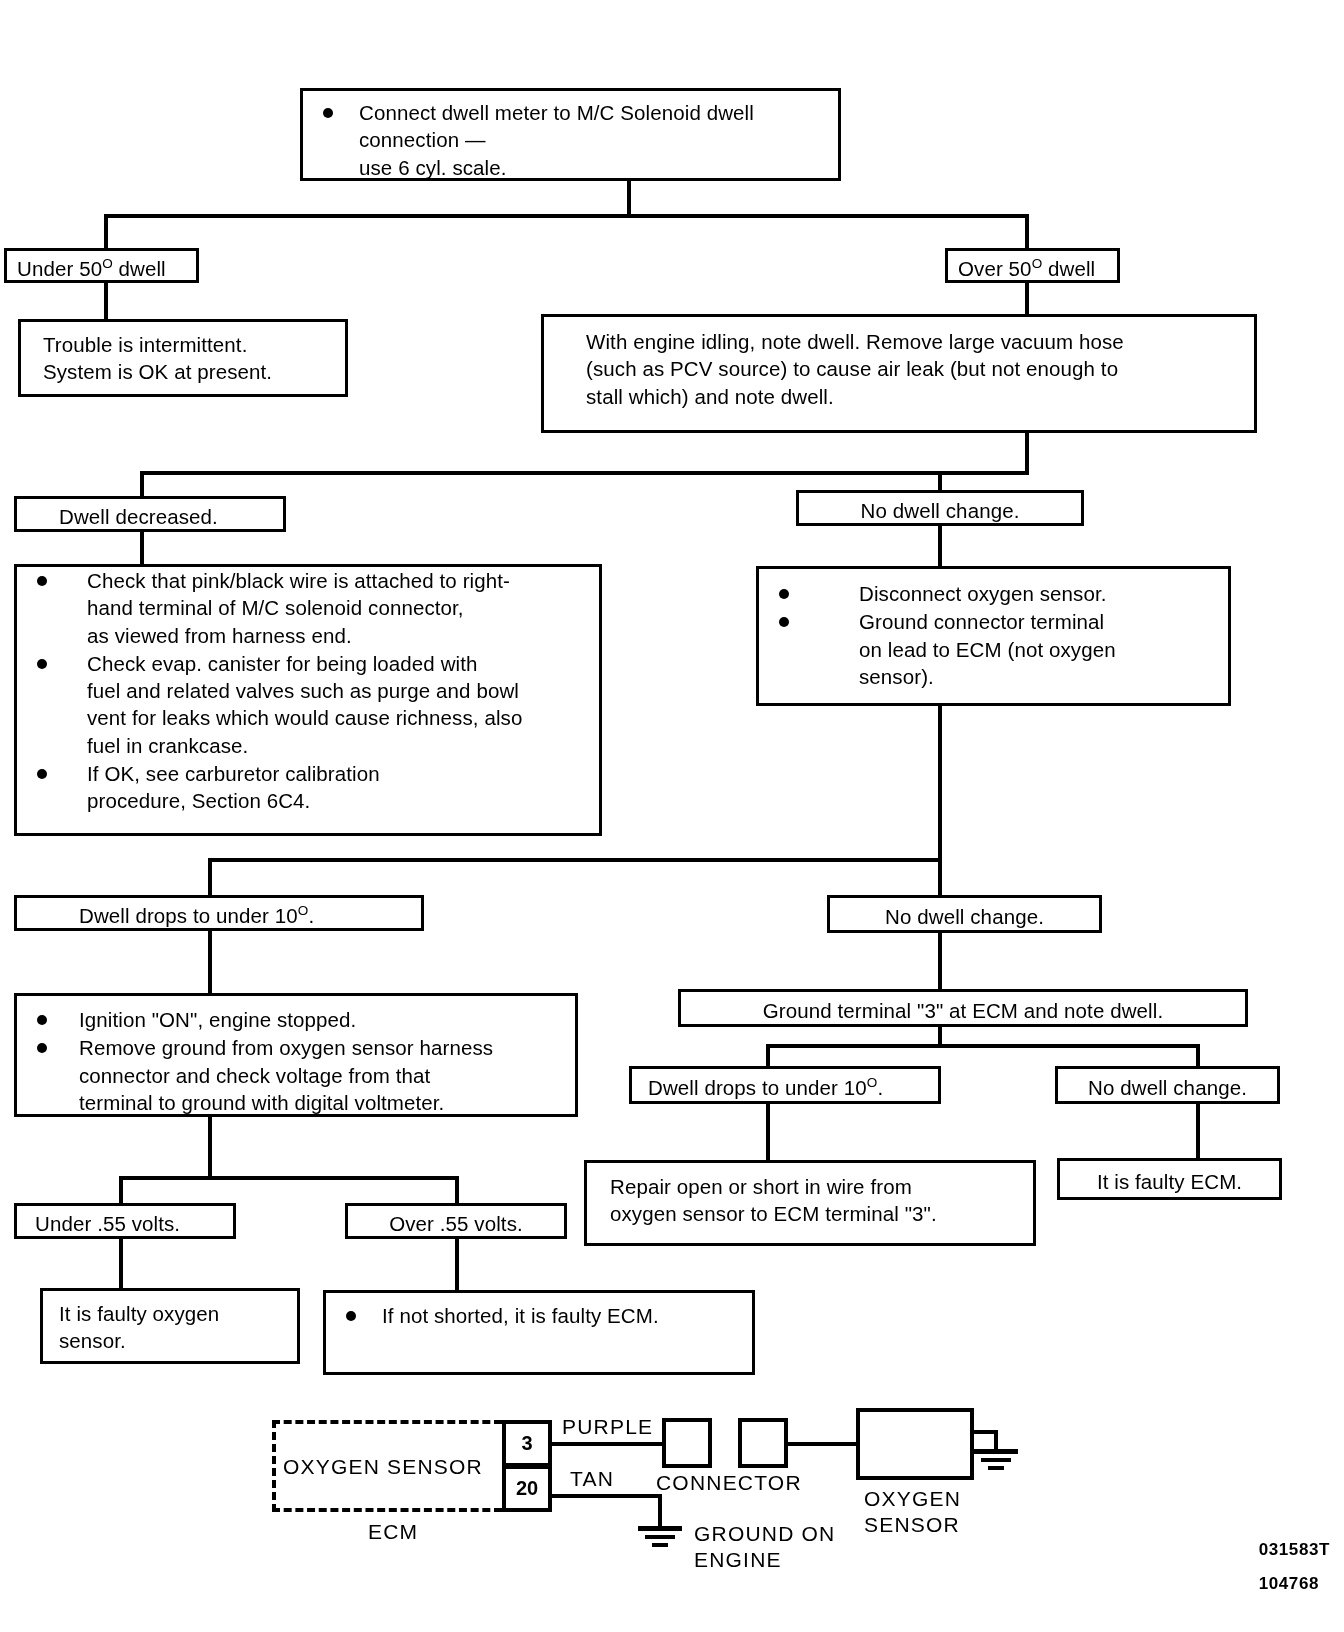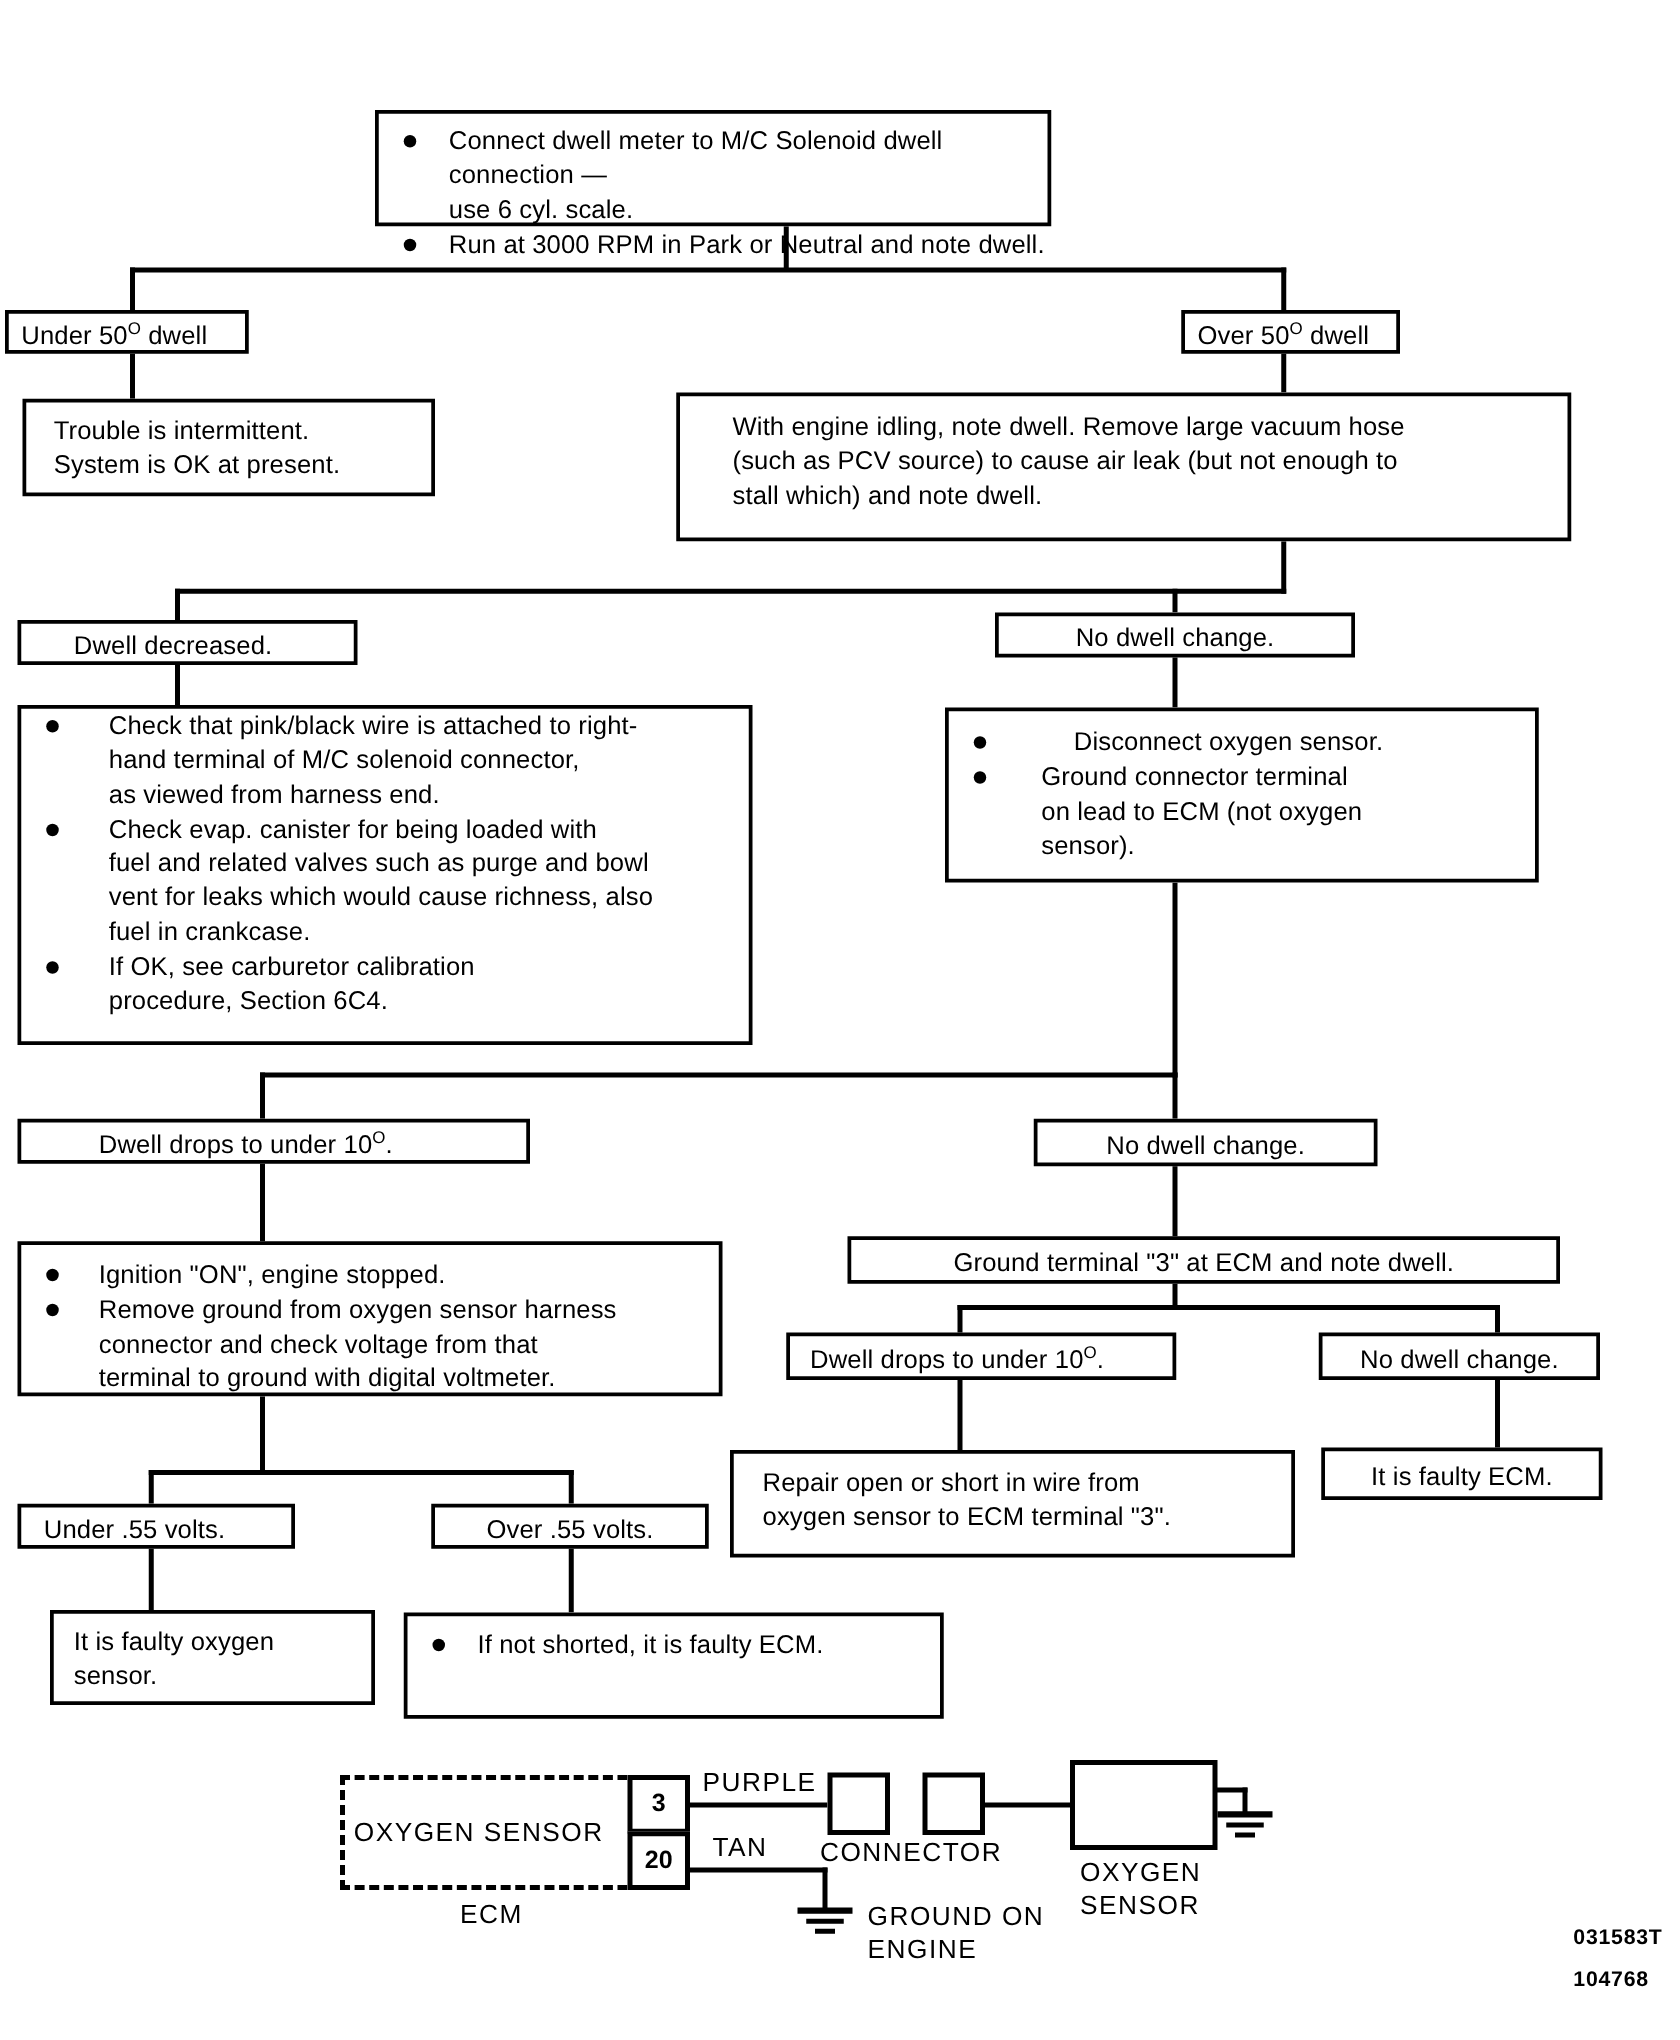--- a/index.html
+++ b/index.html
@@ -171,21 +171,20 @@
   <div class="ln lnv" style="left:455px; top:1176px; height:27px;"></div>
 
   <div class="ln lnv" style="left:119px; top:1238px; height:50px;"></div>
 
   <div class="ln lnv" style="left:455px; top:1238px; height:52px;"></div>
 
   <div class="box" style="left:300px; top:88px; width:541px; height:93px;">
     <ul class="bl" style="padding-top:8px;">
       <li style="white-space:pre-line;">Connect dwell meter to M/C Solenoid dwell connection —
 use 6 cyl. scale.</li>
-      <li style="white-space:pre-line;">Run at 3000 RPM in Park or Neutral and note dwell.</li>
     </ul>
   </div>
 
   <div class="box" style="left:4px; top:248px; width:195px; height:35px;">
     <div class="pad" style="padding:4px 10px; white-space:nowrap;">
       <span>Under 50</span><sup class="deg">O</sup><span> dwell</span>
     </div>
   </div>
 
   <div class="box" style="left:945px; top:248px; width:175px; height:35px;">
@@ -227,21 +226,21 @@
 vent for leaks which would cause richness, also
 fuel in crankcase.</li>
       <li style="white-space:pre-line; padding-left:70px;">If OK, see carburetor calibration
 procedure, Section 6C4.</li>
     </ul>
   </div>
 
   <div class="box" style="left:756px; top:566px; width:475px; height:140px;">
     <ul class="bl" style="padding-top:11px;">
       <li style="white-space:pre-line; padding-left:100px;">Disconnect oxygen sensor.</li>
-      <li style="white-space:pre-line; padding-left:74px;">Ground connector terminal
+      <li style="white-space:pre-line; padding-left:100px;">Ground connector terminal
 on lead to ECM (not oxygen
 sensor).</li>
     </ul>
   </div>
 
   <div class="box" style="left:14px; top:895px; width:410px; height:36px;">
     <div class="pad" style="padding:4px 0 0 62px; white-space:nowrap;">
       <span>Dwell drops to under 10</span><sup class="deg">O</sup><span>.</span>
     </div>
   </div>

